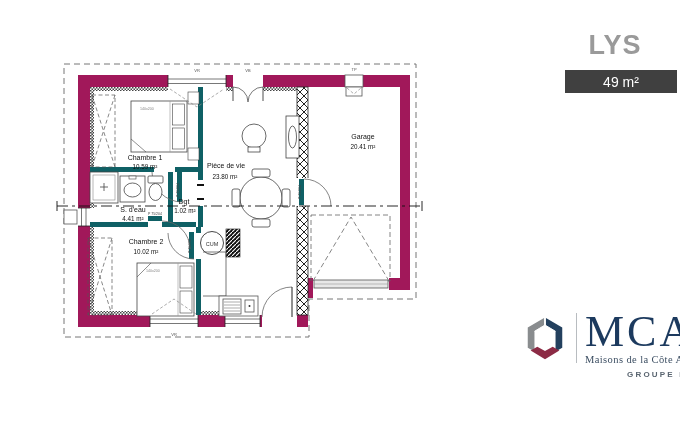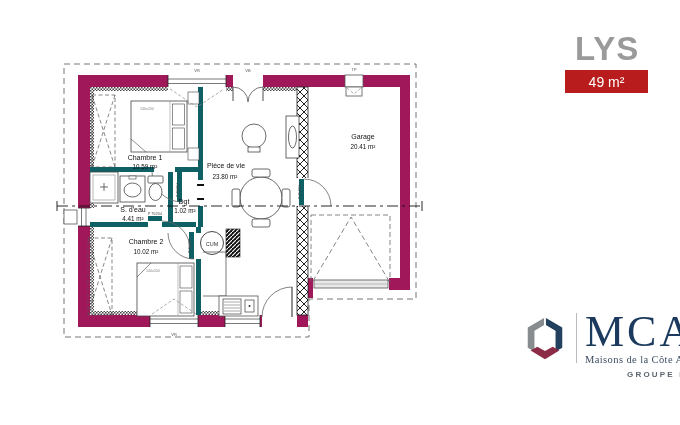--- a/index.html
+++ b/index.html
@@ -1,20 +1,20 @@
 <!DOCTYPE html>
 <html><head>
 <meta charset="utf-8">
 <style>
   html,body{margin:0;padding:0;background:#fff;}
   .stage{position:relative;width:680px;height:425px;overflow:hidden;background:#fff;
          font-family:"Liberation Sans",sans-serif;}
-  .title{position:absolute;left:575px;top:30px;width:80px;
-         font-size:33px;font-weight:bold;color:#9a9a9a;letter-spacing:1px;}
-  .badge{position:absolute;left:565px;top:70px;width:83px;height:23px;background:#b91c1c;
+  .title{position:absolute;left:575px;top:30px;width:80px;text-align:center;
+         font-size:27px;font-weight:bold;color:#9a9a9a;letter-spacing:1px;}
+  .badge{position:absolute;left:565px;top:70px;width:112px;height:23px;background:#404040;
          color:#fff;font-size:14px;display:flex;align-items:center;justify-content:center;}
   .plan{position:absolute;left:0;top:0;}
   .brand{position:absolute;left:522px;top:311px;display:flex;align-items:flex-start;width:300px;}
   .cube{flex:0 0 auto;margin-top:4px;}
   .sep{width:1px;height:50px;background:#b8bcc0;margin:2px 8px 0 8px;}
   .btxt{display:flex;flex-direction:column;}
   .mca{font-family:"Liberation Serif",serif;font-size:44px;line-height:42px;color:#1c3a5e;
        letter-spacing:3px;white-space:nowrap;}
   .sub{font-family:"Liberation Serif",serif;font-size:10.5px;color:#3d4f63;margin-top:1px;
        letter-spacing:0.4px;white-space:nowrap;}

